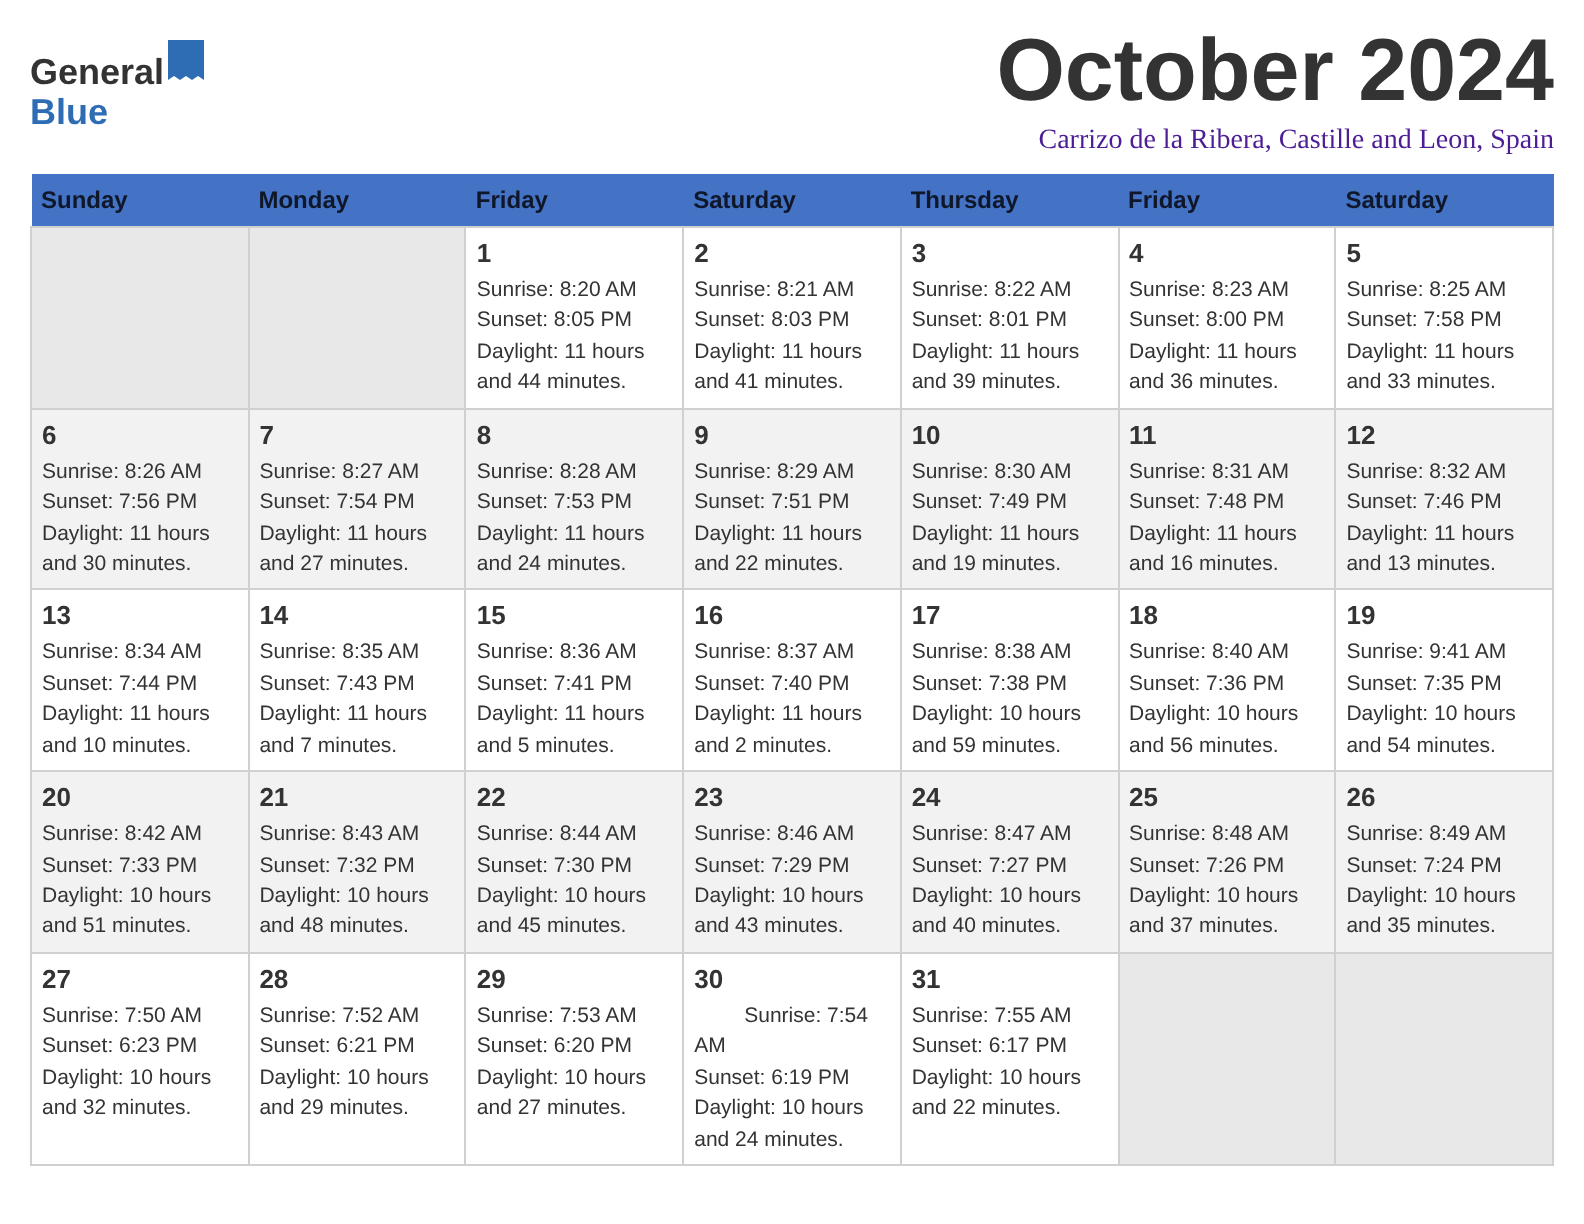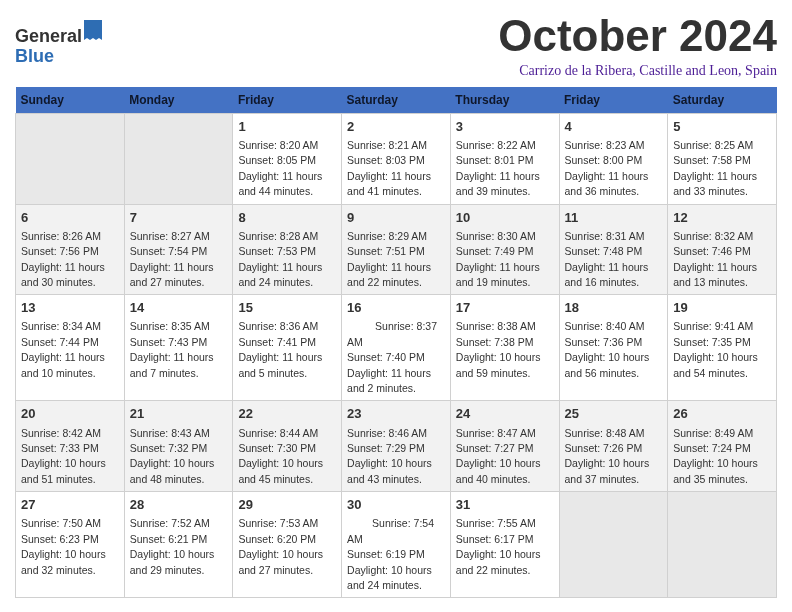--- a/index.html
+++ b/index.html
@@ -171,21 +171,21 @@
       <tr>
         <td><span class="day-number">13</span><span class="cell-text" style="white-space: pre-line;">Sunrise: 8:34 AM
 Sunset: 7:44 PM
 Daylight: 11 hours and 10 minutes.</span></td>
         <td><span class="day-number">14</span><span class="cell-text" style="white-space: pre-line;">Sunrise: 8:35 AM
 Sunset: 7:43 PM
 Daylight: 11 hours and 7 minutes.</span></td>
         <td><span class="day-number">15</span><span class="cell-text" style="white-space: pre-line; margin-top: 36px;">Sunrise: 8:36 AM
 Sunset: 7:41 PM
 Daylight: 11 hours and 5 minutes.</span></td>
-        <td><span class="day-number">16</span><span class="cell-text" style="white-space: pre-line; margin-left: 28px;">Sunrise: 8:37 AM
+        <td><span class="day-number">16</span><span class="cell-text" style="white-space: pre-line;">Sunrise: 8:37 AM
 Sunset: 7:40 PM
 Daylight: 11 hours and 2 minutes.</span></td>
         <td><span class="day-number">17</span><span class="cell-text" style="white-space: pre-line;">Sunrise: 8:38 AM
 Sunset: 7:38 PM
 Daylight: 10 hours and 59 minutes.</span></td>
         <td><span class="day-number">18</span><span class="cell-text" style="white-space: pre-line;">Sunrise: 8:40 AM
 Sunset: 7:36 PM
 Daylight: 10 hours and 56 minutes.</span></td>
         <td><span class="day-number">19</span><span class="cell-text" style="white-space: pre-line;">Sunrise: 9:41 AM
 Sunset: 7:35 PM

